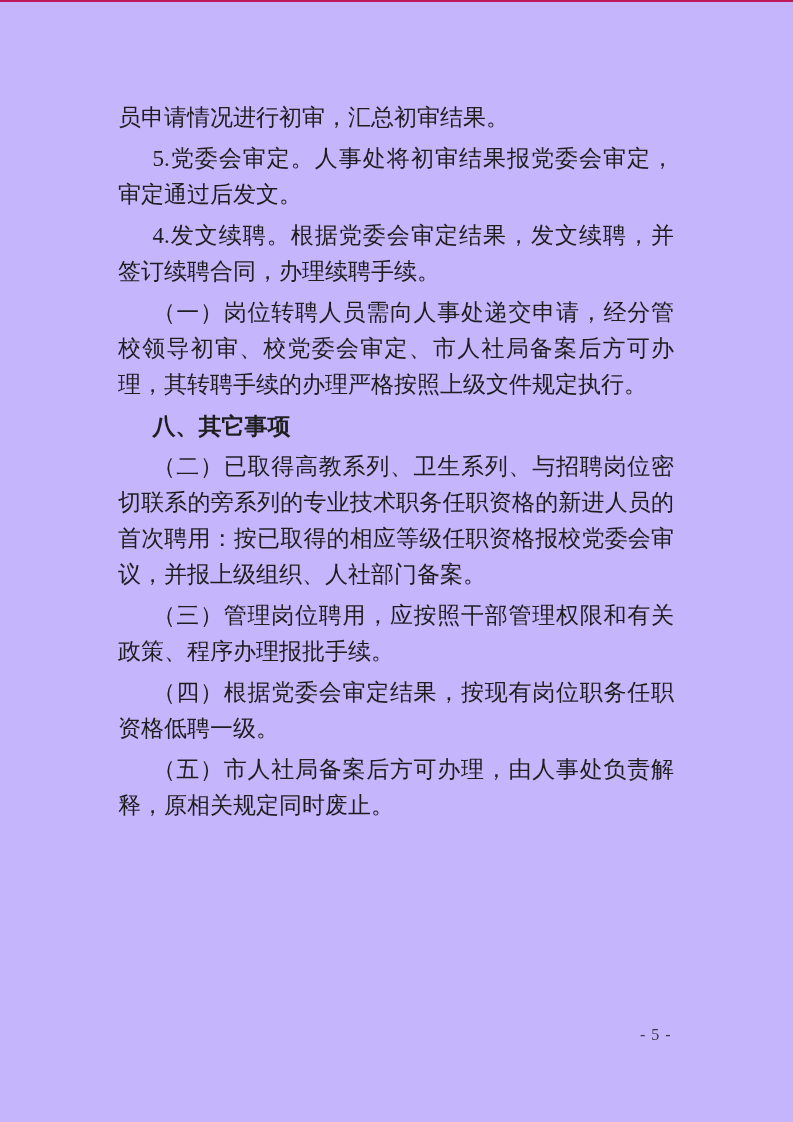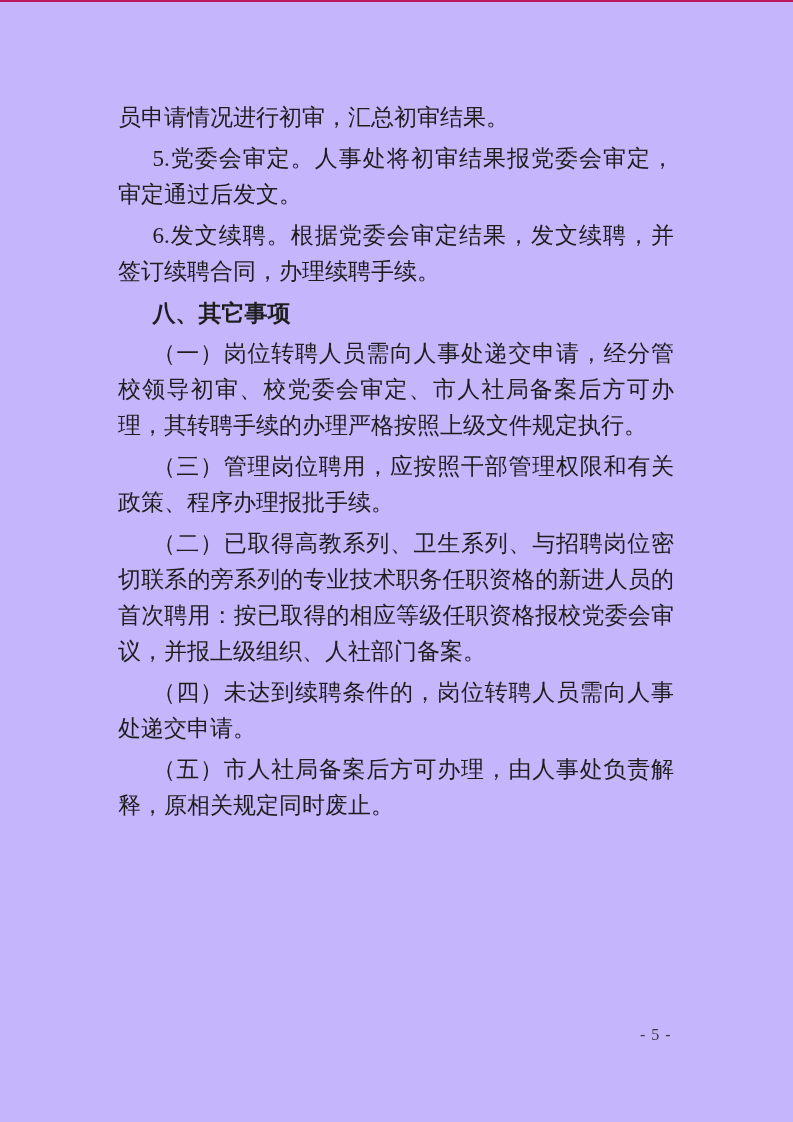--- a/index.html
+++ b/index.html
@@ -52,22 +52,22 @@
   }
 </style>
 </head>
 <body>
 
 <div class="page">
   <div class="doc-body">
 
   <div class="para">员申请情况进行初审，汇总初审结果。</div>
       <div class="para indent">5.党委会审定。人事处将初审结果报党委会审定，审定通过后发文。</div>
-      <div class="para indent">6.发文续聘。根据党委会审定结果，发文续聘，并签订续聘合同，办理续聘手续。</div>
+      <div class="para indent">4.发文续聘。根据党委会审定结果，发文续聘，并签订续聘合同，办理续聘手续。</div>
+      <div class="para indent">（一）岗位转聘人员需向人事处递交申请，经分管校领导初审、校党委会审定、市人社局备案后方可办理，其转聘手续的办理严格按照上级文件规定执行。</div>
       <div class="para indent heading">八、其它事项</div>
-      <div class="para indent">（一）岗位转聘人员需向人事处递交申请，经分管校领导初审、校党委会审定、市人社局备案后方可办理，其转聘手续的办理严格按照上级文件规定执行。</div>
+      <div class="para indent">（二）已取得高教系列、卫生系列、与招聘岗位密切联系的旁系列的专业技术职务任职资格的新进人员的首次聘用：按已取得的相应等级任职资格报校党委会审议，并报上级组织、人社部门备案。</div>
       <div class="para indent">（三）管理岗位聘用，应按照干部管理权限和有关政策、程序办理报批手续。</div>
-      <div class="para indent">（二）已取得高教系列、卫生系列、与招聘岗位密切联系的旁系列的专业技术职务任职资格的新进人员的首次聘用：按已取得的相应等级任职资格报校党委会审议，并报上级组织、人社部门备案。</div>
-      <div class="para indent">（四）未达到续聘条件的，岗位转聘人员需向人事处递交申请。</div>
+      <div class="para indent">（四）根据党委会审定结果，按现有岗位职务任职资格低聘一级。</div>
       <div class="para indent">（五）市人社局备案后方可办理，由人事处负责解释，原相关规定同时废止。</div>
     </div>
   <div class="page-number">- 5 -</div>
 </div>
 
 </body></html>

